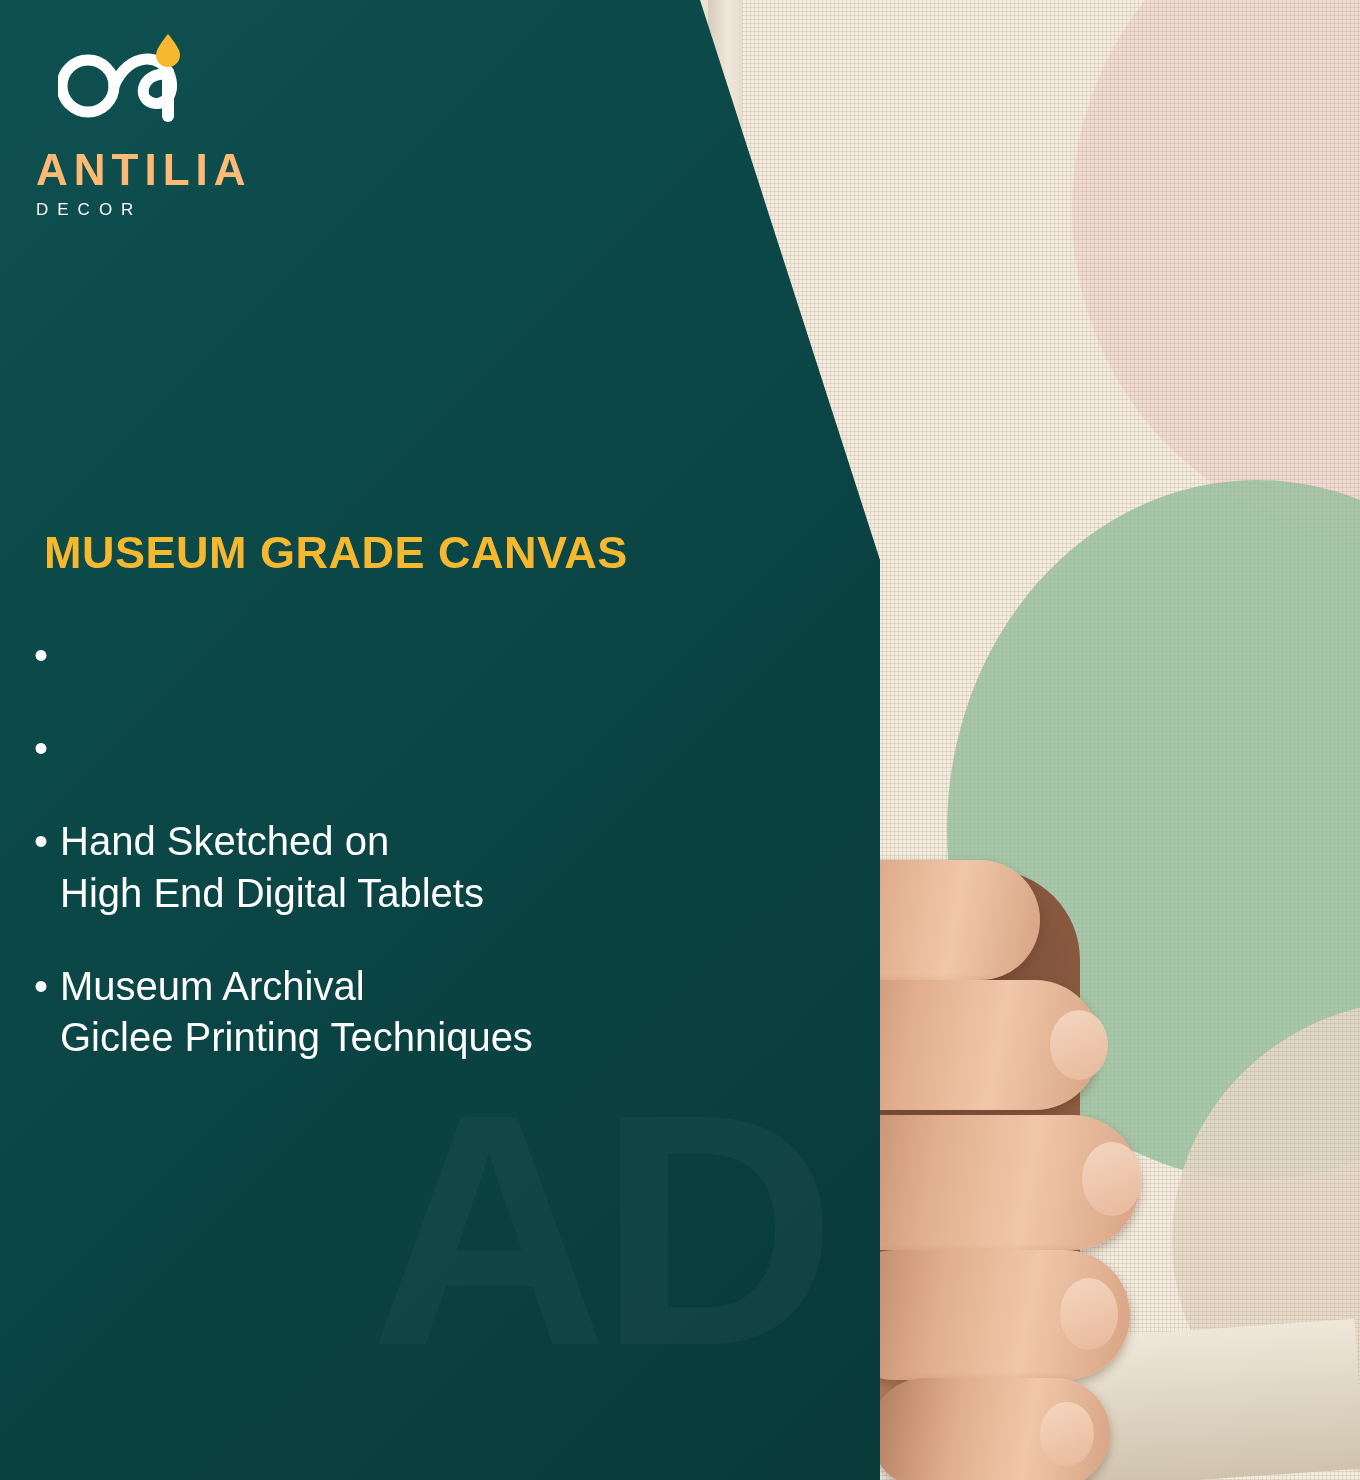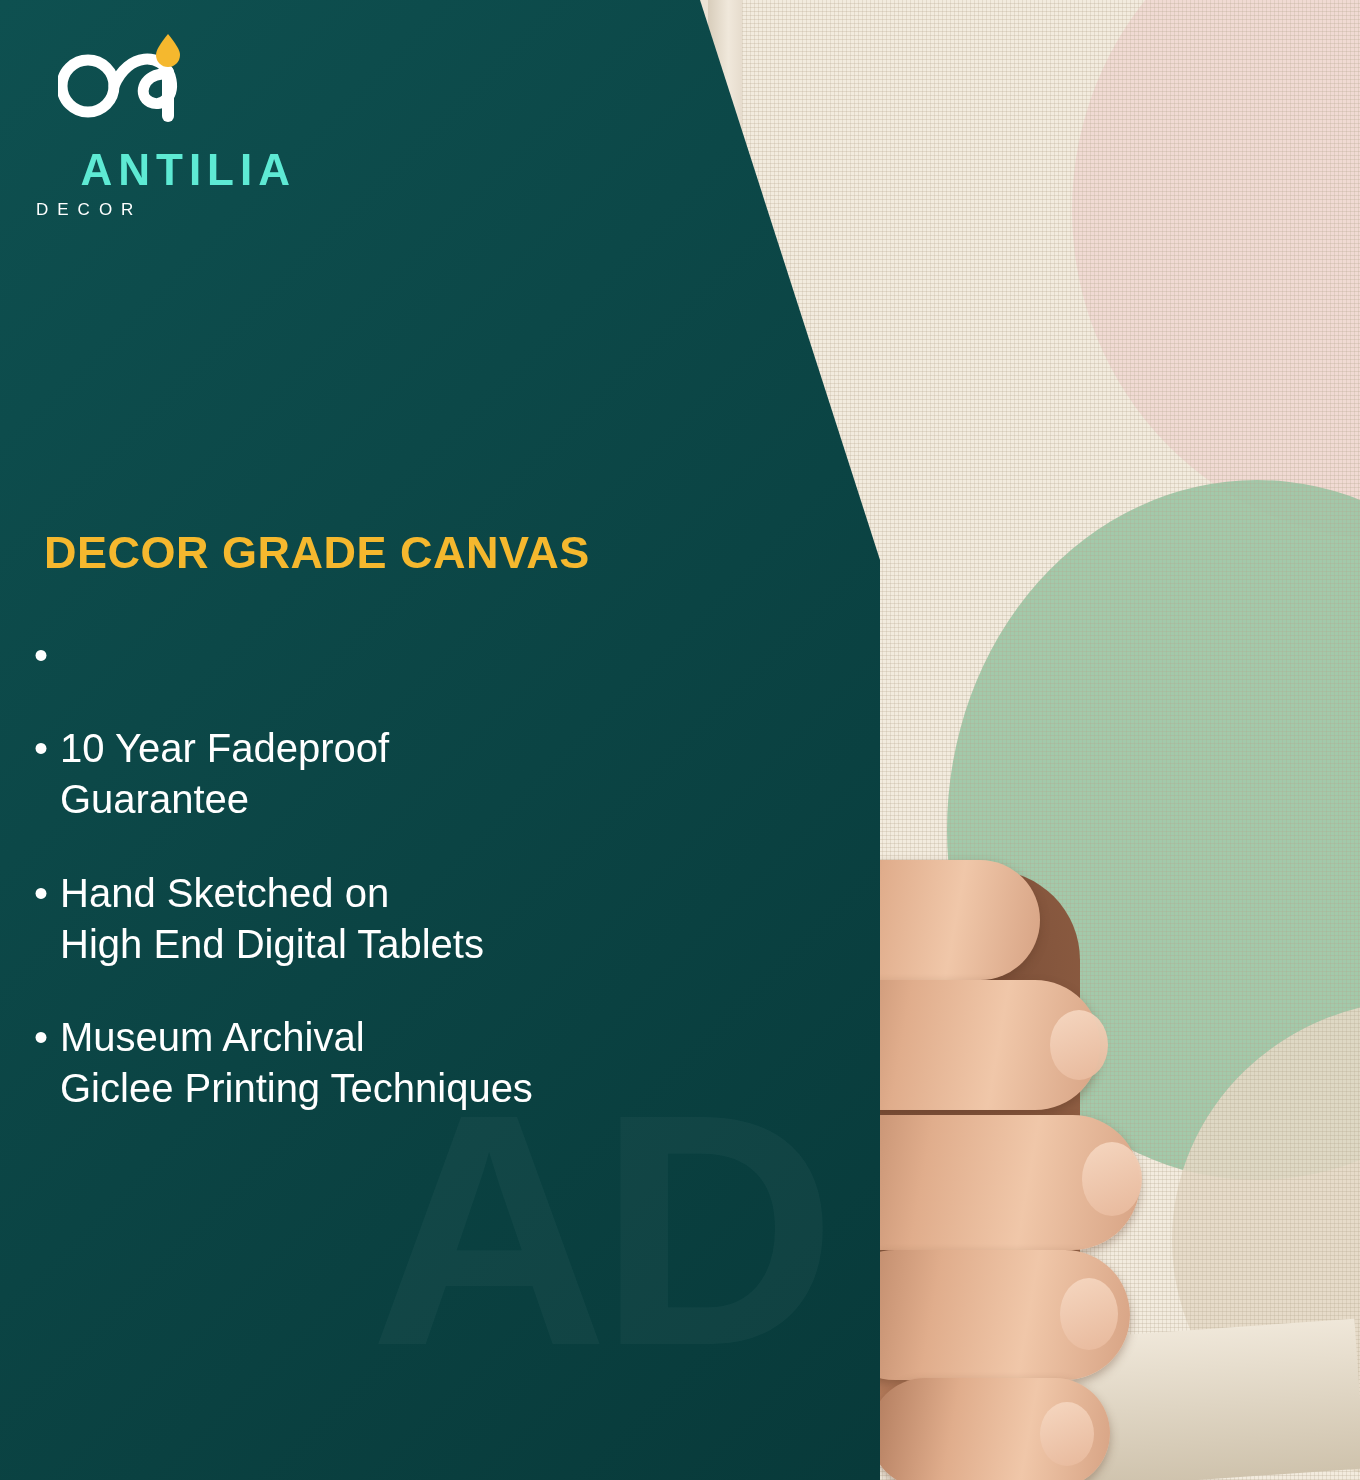--- a/index.html
+++ b/index.html
@@ -171,25 +171,25 @@
     width: 260px;
   }
   .logo-mark {
     position: relative;
     width: 160px;
     height: 110px;
     margin-left: 22px;
   }
   .logo-word {
     margin-top: 8px;
-    color: #5eead4;
+    color: #fdba74;
     font-size: 44px;
     font-weight: 700;
     letter-spacing: 6px;
-    text-align: right;
+    text-align: left;
     line-height: 1;
   }
   .logo-sub {
     margin-top: 8px;
     color: #ffffff;
     font-size: 17px;
     font-weight: 500;
     letter-spacing: 9px;
     text-align: left;
   }
@@ -270,30 +270,28 @@
         <path d="M30 30 a26 26 0 1 0 0 52 a26 26 0 1 0 0 -52 z" fill="none" stroke="#ffffff" stroke-width="11"></path>
         <path d="M56 56 C70 22, 104 22, 112 46 C118 66, 104 78, 92 72 C80 66, 84 46, 104 44" fill="none" stroke="#ffffff" stroke-width="11" stroke-linecap="round"></path>
         <rect x="104" y="36" width="12" height="56" rx="6" fill="#ffffff"></rect>
         <path d="M110 4 C118 14, 122 20, 122 25 a12 12 0 0 1 -24 0 c0 -5 4 -11 12 -21 z" fill="#f5b82e"></path>
       </svg>
     </div>
     <div class="logo-word">ANTILIA</div>
     <div class="logo-sub">DECOR</div>
   </div>
 
-  <div class="headline">DECOR GRADE CANVAS</div>
+  <div class="headline">MUSEUM GRADE CANVAS</div>
 
   <ul class="bullets">
     <li class="bullet">
       <span class="dot">•</span>
     </li>
     <li class="bullet">
       <span class="dot">•</span>
-      <span class="txt">10 Year Fadeproof
-Guarantee</span>
     </li>
     <li class="bullet">
       <span class="dot">•</span>
       <span class="txt">Hand Sketched on
 High End Digital Tablets</span>
     </li>
     <li class="bullet">
       <span class="dot">•</span>
       <span class="txt"> Museum Archival
  Giclee Printing Techniques</span>

